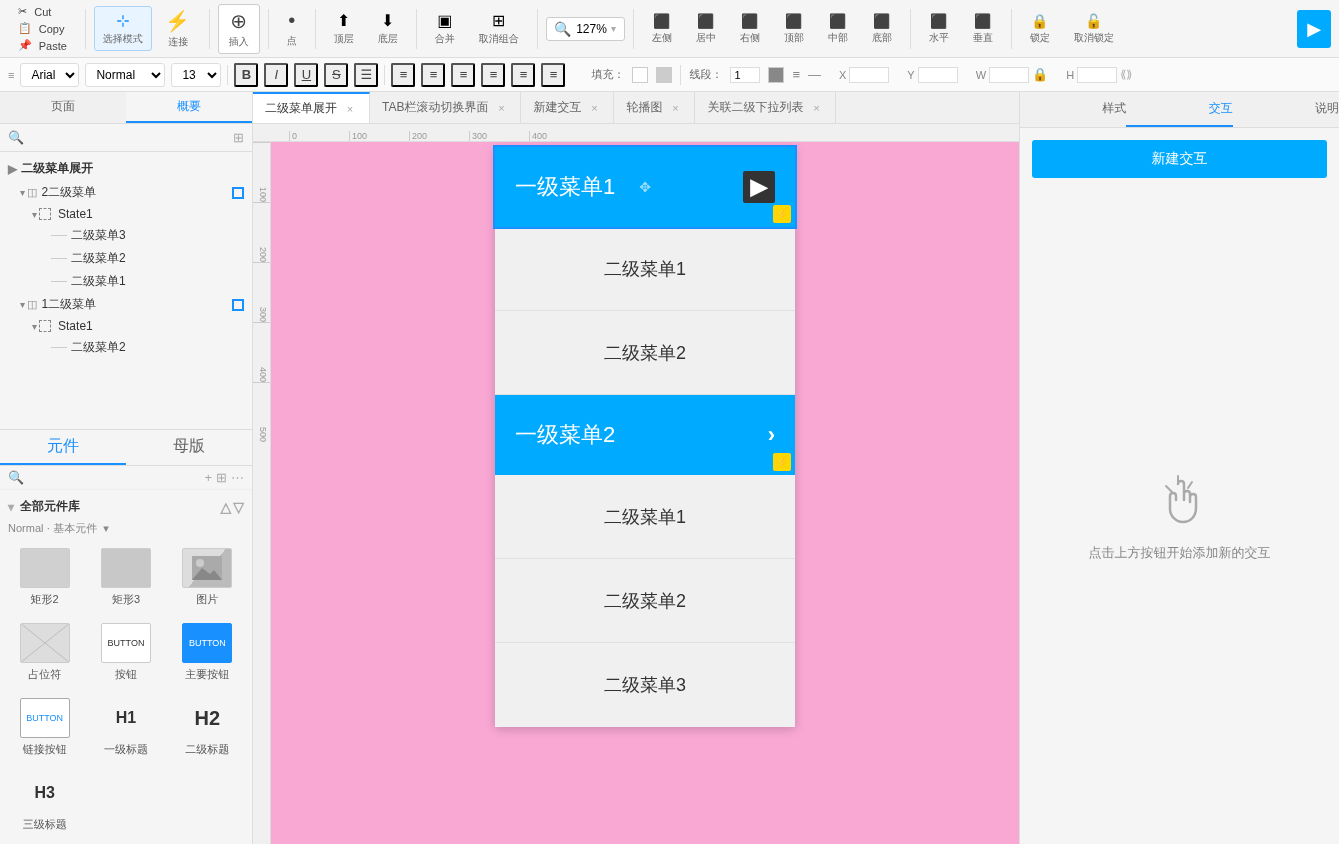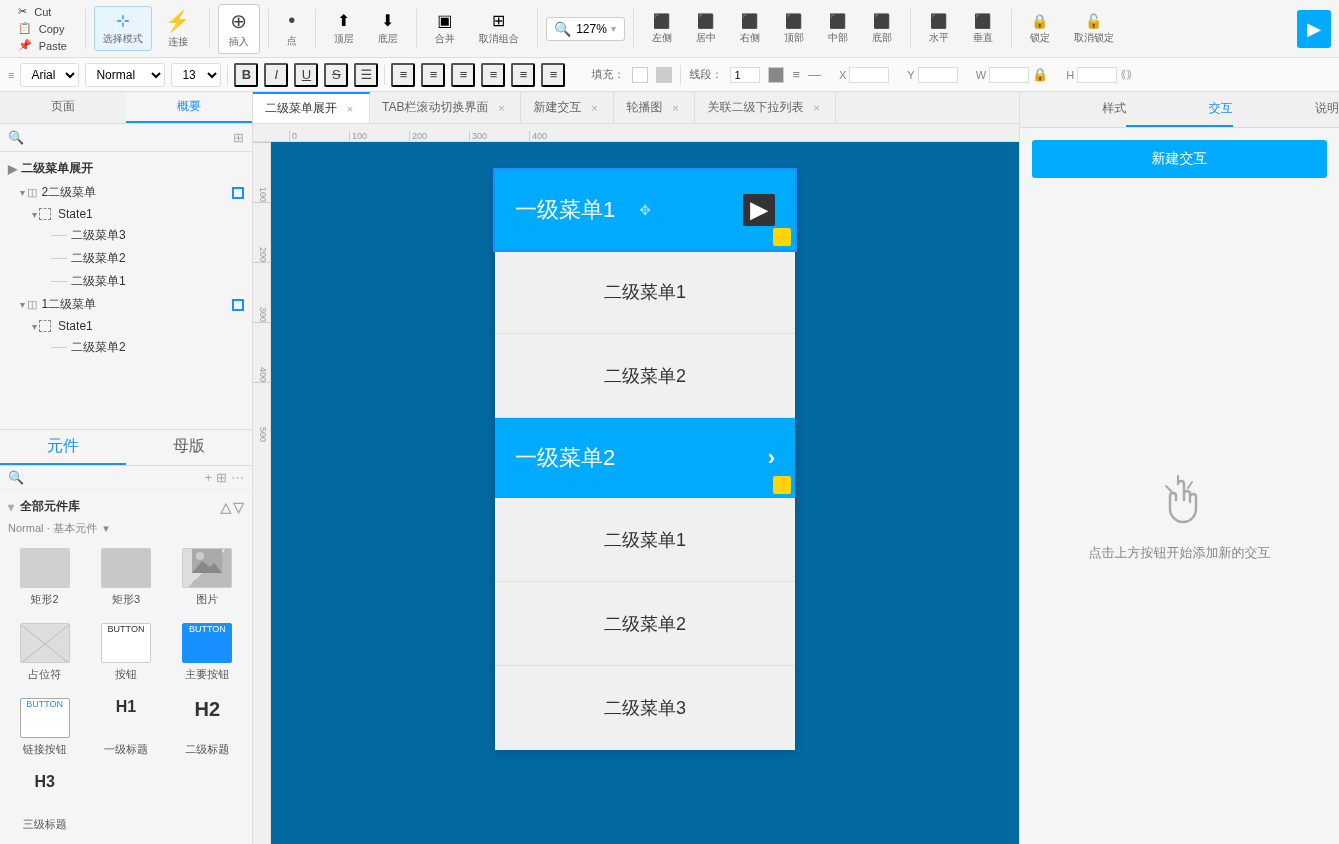--- a/index.html
+++ b/index.html
@@ -274,20 +274,21 @@
       cursor: pointer;
       padding: 4px;
       border-radius: 3px;
     }
     .comp-thumb {
       width: 50px;
       height: 40px;
       background: #e0e0e0;
       border: 1px solid #ccc;
       display: flex;
+      align-items: center;
       justify-content: center;
       font-size: 20px;
       color: #888;
       border-radius: 2px;
     }
     .comp-thumb.rect { background: #e8e8e8; }
     .comp-thumb.rect2 { background: #d0d0d0; }
     .comp-thumb.rect3 { background: #c8c8c8; }
     .comp-thumb.circle { background: #e8e8e8; border-radius: 50%; }
     .comp-thumb.img { background: linear-gradient(135deg, #ddd 50%, #bbb 50%); }
@@ -386,27 +387,27 @@
       min-height: 60px;
       width: 100%;
       display: flex;
       align-items: flex-start;
       justify-content: flex-end;
       padding: 2px 2px 0 0;
       writing-mode: vertical-rl;
     }
     .canvas-area {
       flex: 1;
-      background: #0369a1;
+      background: #f9a8d4;
       overflow: auto;
       position: relative;
       display: flex;
       align-items: flex-start;
       justify-content: center;
-      padding: 28px;
+      padding: 5px;
     }
     .canvas-frame {
       background: white;
       box-shadow: 0 2px 10px rgba(0,0,0,0.2);
       position: relative;
       width: 300px;
     }
 
     
     .menu-item-primary {

